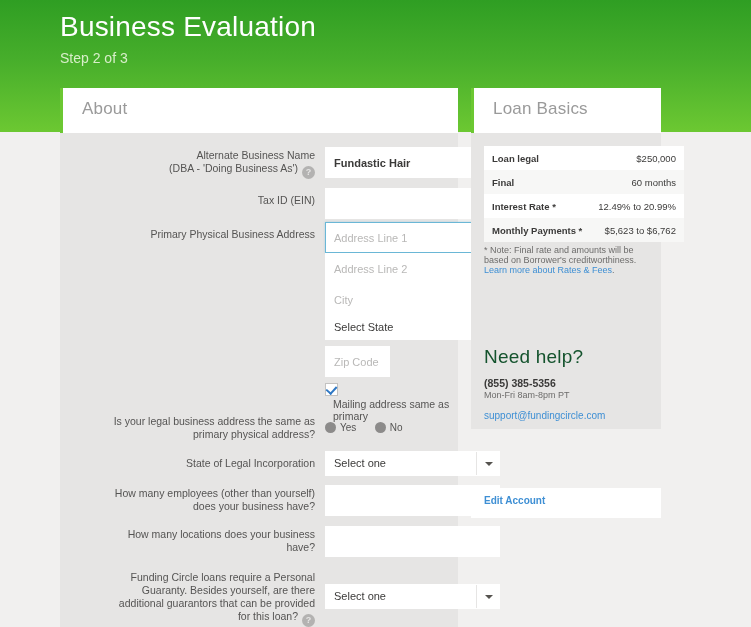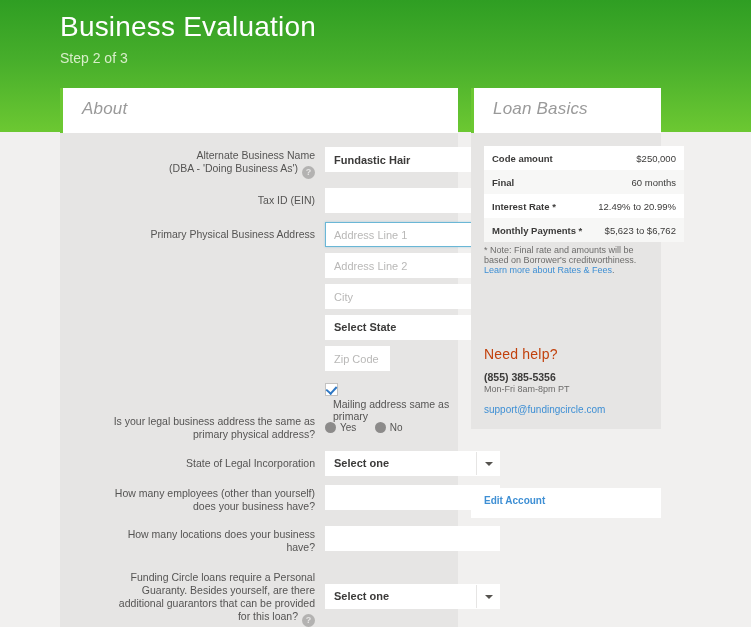--- a/index.html
+++ b/index.html
@@ -64,21 +64,20 @@
     background: #6cc832;
   }
   .card-head .head-title {
     position: absolute;
     left: 22px;
     top: 11px;
     font-size: 17px;
     font-weight: 300;
     color: #9a9a9a;
     letter-spacing: 0.2px;
-    font-style: italic;
   }
   .card-body {
     position: absolute;
     background: #e6e5e4;
   }
 
   
   #about-head { left: 60px; top: 88px; width: 398px; }
   #about-body { left: 60px; top: 133px; width: 398px; height: 494px; }
 
@@ -117,21 +116,21 @@
     text-align: center;
     font-weight: bold;
   }
   .f-field {
     position: absolute;
     left: 265px;
   }
   .txt {
     box-sizing: border-box;
     width: 175px;
-    height: 25px;
+    height: 31px;
     background: #ffffff;
     border: 1px solid #ffffff;
     font-family: "Liberation Sans", sans-serif;
     font-size: 11px;
     color: #3b3a39;
     padding: 0 8px;
     outline: none;
   }
   .txt::placeholder { color: #b9b8b7; }
   .txt.focused {
@@ -146,21 +145,21 @@
     width: 175px;
     height: 25px;
     background: #ffffff;
     border: 1px solid #ffffff;
   }
   .sel .sel-val {
     position: absolute;
     left: 8px;
     top: 5px;
     font-size: 11px;
-    font-weight: bold;
+    font-weight: normal;
     color: #3b3a39;
   }
   .sel .sel-divider {
     position: absolute;
     right: 22px;
     top: 0;
     width: 1px;
     height: 23px;
     background: #e6e5e4;
   }
@@ -253,23 +252,23 @@
   }
   a.lnk { color: #3e8fd4; text-decoration: none; }
 
   .need-help {
     position: absolute;
     left: 13px;
     top: 213px;
     width: 170px;
   }
   .need-help .nh-title {
-    font-size: 14px;
+    font-size: 19px;
     font-weight: 300;
-    color: #c2410c;
+    color: #14532d;
     letter-spacing: 0.2px;
   }
   .need-help .nh-phone {
     margin-top: 9px;
     font-size: 10.5px;
     font-weight: bold;
     color: #3b3a39;
   }
   .need-help .nh-hours {
     margin-top: 1px;
@@ -432,21 +431,21 @@
 
   <div class="card-head" id="loan-head">
     <div class="accent"></div>
     <div class="head-title">Loan Basics</div>
   </div>
 
   <div class="card-body" id="loan-body">
     <table class="loan-table">
       <tbody>
         <tr class="odd">
-          <td class="k">Code amount</td>
+          <td class="k">Loan legal</td>
           <td class="v">$250,000</td>
         </tr>
         <tr class="even">
           <td class="k">Final</td>
           <td class="v">60 months</td>
         </tr>
         <tr class="odd">
           <td class="k">Interest Rate *</td>
           <td class="v">12.49% to 20.99%</td>
         </tr>

